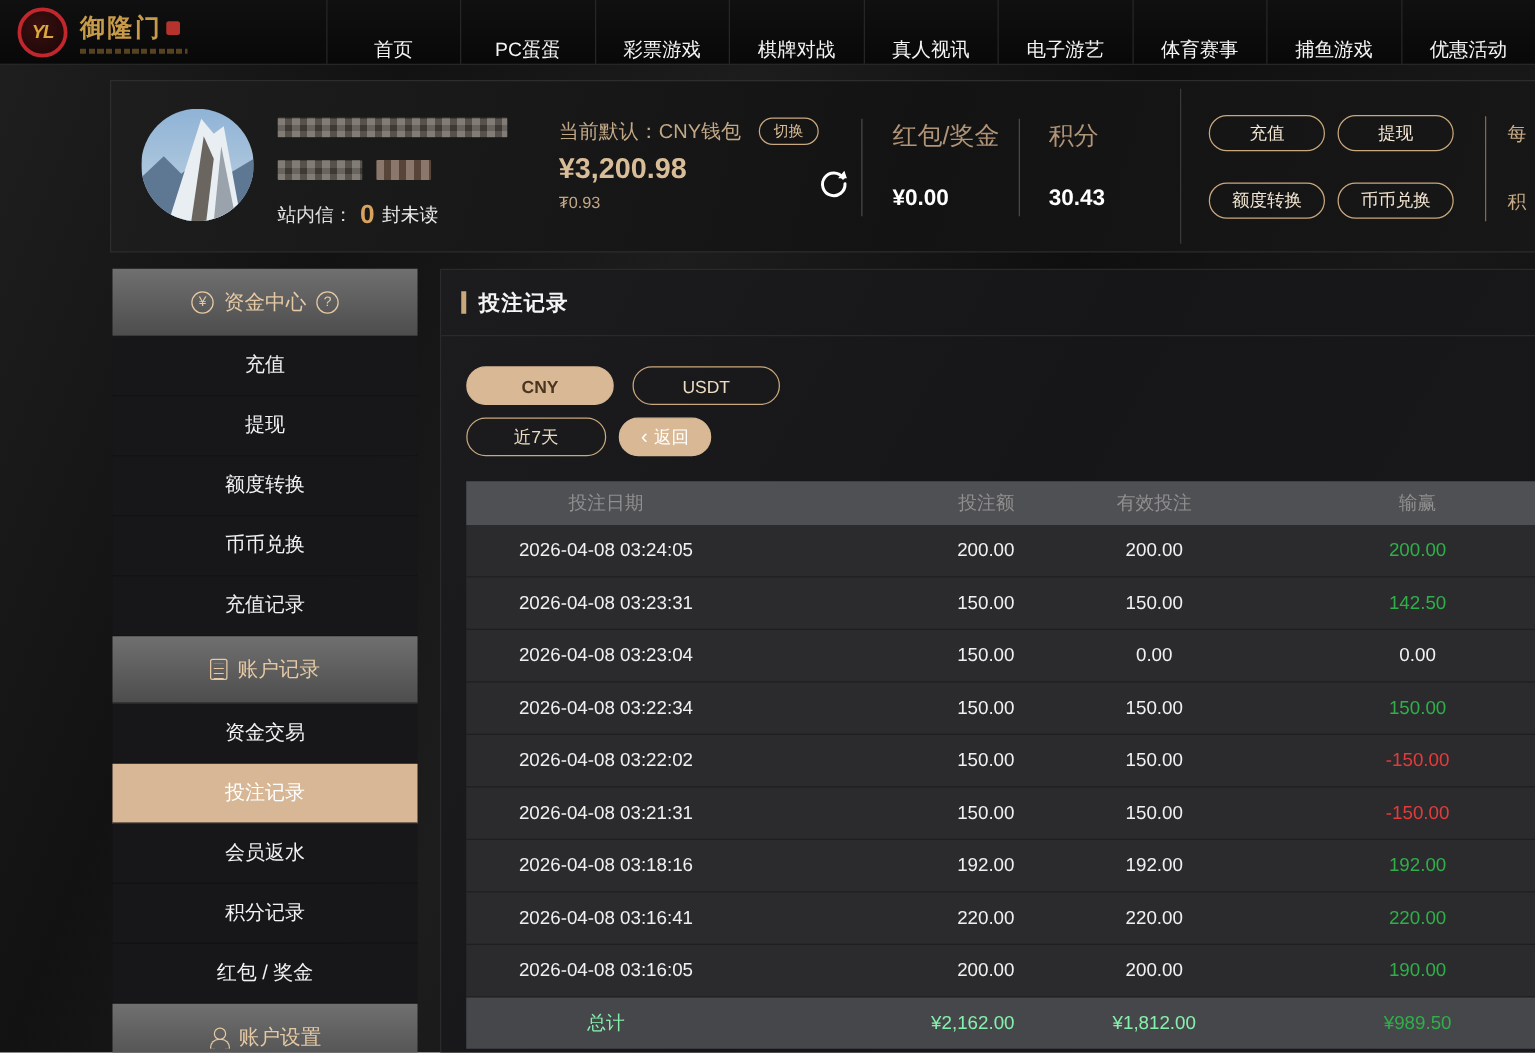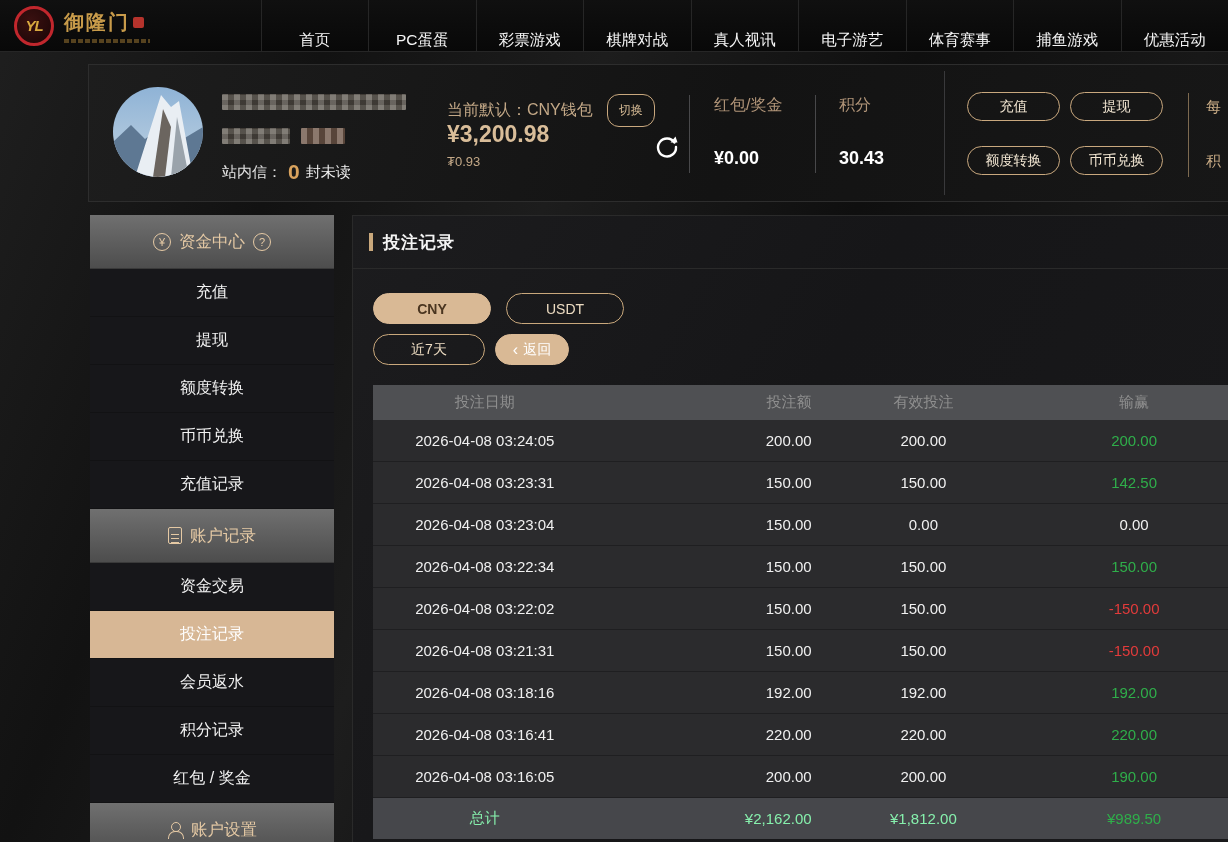--- a/index.html
+++ b/index.html
@@ -38,28 +38,28 @@
   .blur1a{ left:133px; top:29px; width:184px; }
   .blur2a{ left:133px; top:63px; width:68px; }
   .blur2b{ left:212px; top:63px; width:44px; background:#6e5648;
     background-image:repeating-linear-gradient(90deg,rgba(255,255,255,.2) 0 6px,rgba(0,0,0,.2) 6px 12px); }
   .inbox-row { position:absolute; left:133px; top:95px; display:flex; align-items:center; gap:6px; }
   .inbox-label { font-size:15px; color:#e0e0e0; }
   .inbox-count { font-size:21px; font-weight:bold; color:#d9a35e; }
   .inbox-suffix { font-size:15px; color:#f0f0f0; }
   .wallet-label-row { position:absolute; left:358px; top:29px; display:flex; align-items:center; gap:14px; }
   .wallet-label { font-size:16px; color:#c3a887; }
-  .pill-sm { height:33px; padding:0 11px; border:1px solid #c9a87e; border-radius:12px;
+  .pill-sm { height:22px; padding:0 11px; border:1px solid #c9a87e; border-radius:12px;
     color:#d8bc96; font-size:12px; display:flex; align-items:center; background:transparent; cursor:pointer; }
   .wallet-balance { position:absolute; left:358px; top:56px; font-size:23px; font-weight:bold; color:#d9bd99; }
   .wallet-usdt { position:absolute; left:358px; top:89px; font-size:13px; color:#c3a887; }
   .refresh { position:absolute; left:564px; top:68px; width:28px; height:28px; cursor:pointer; }
   .vdiv { position:absolute; width:1px; background:#48484a; top:30px; height:78px; }
   .vdiv-full { position:absolute; width:1px; background:#39393b; top:6px; bottom:6px; }
-  .stat-label { position:absolute; top:30px; font-size:16px; color:#b09478; }
+  .stat-label { position:absolute; top:30px; font-size:20px; color:#b09478; }
   .stat-value { position:absolute; font-size:18px; font-weight:bold; color:#fff; }
   .acct-actions { position:absolute; left:878px; top:27px; width:200px; display:flex; flex-wrap:wrap; column-gap:10px; row-gap:25px; }
   .btn-pill { width:93px; height:29px; border:1px solid #c9a87e; border-radius:15px; background:transparent;
     color:#f3e7d3; font-size:14px; display:flex; align-items:center; justify-content:center; cursor:pointer; font-family:inherit; }
   .vdiv-tan { position:absolute; left:1099px; top:28px; height:84px; width:1px; background:#7d6a50; }
   .partial-txt { position:absolute; left:1117px; font-size:15px; color:#c8ab85; white-space:nowrap; }
   
   .sidebar { position:absolute; left:90px; top:215px; width:244px; bottom:-10px; }
   .side-header { height:54px; background:linear-gradient(180deg,#707070,#4d4d4d);
     display:flex; align-items:center; justify-content:center; gap:8px;

